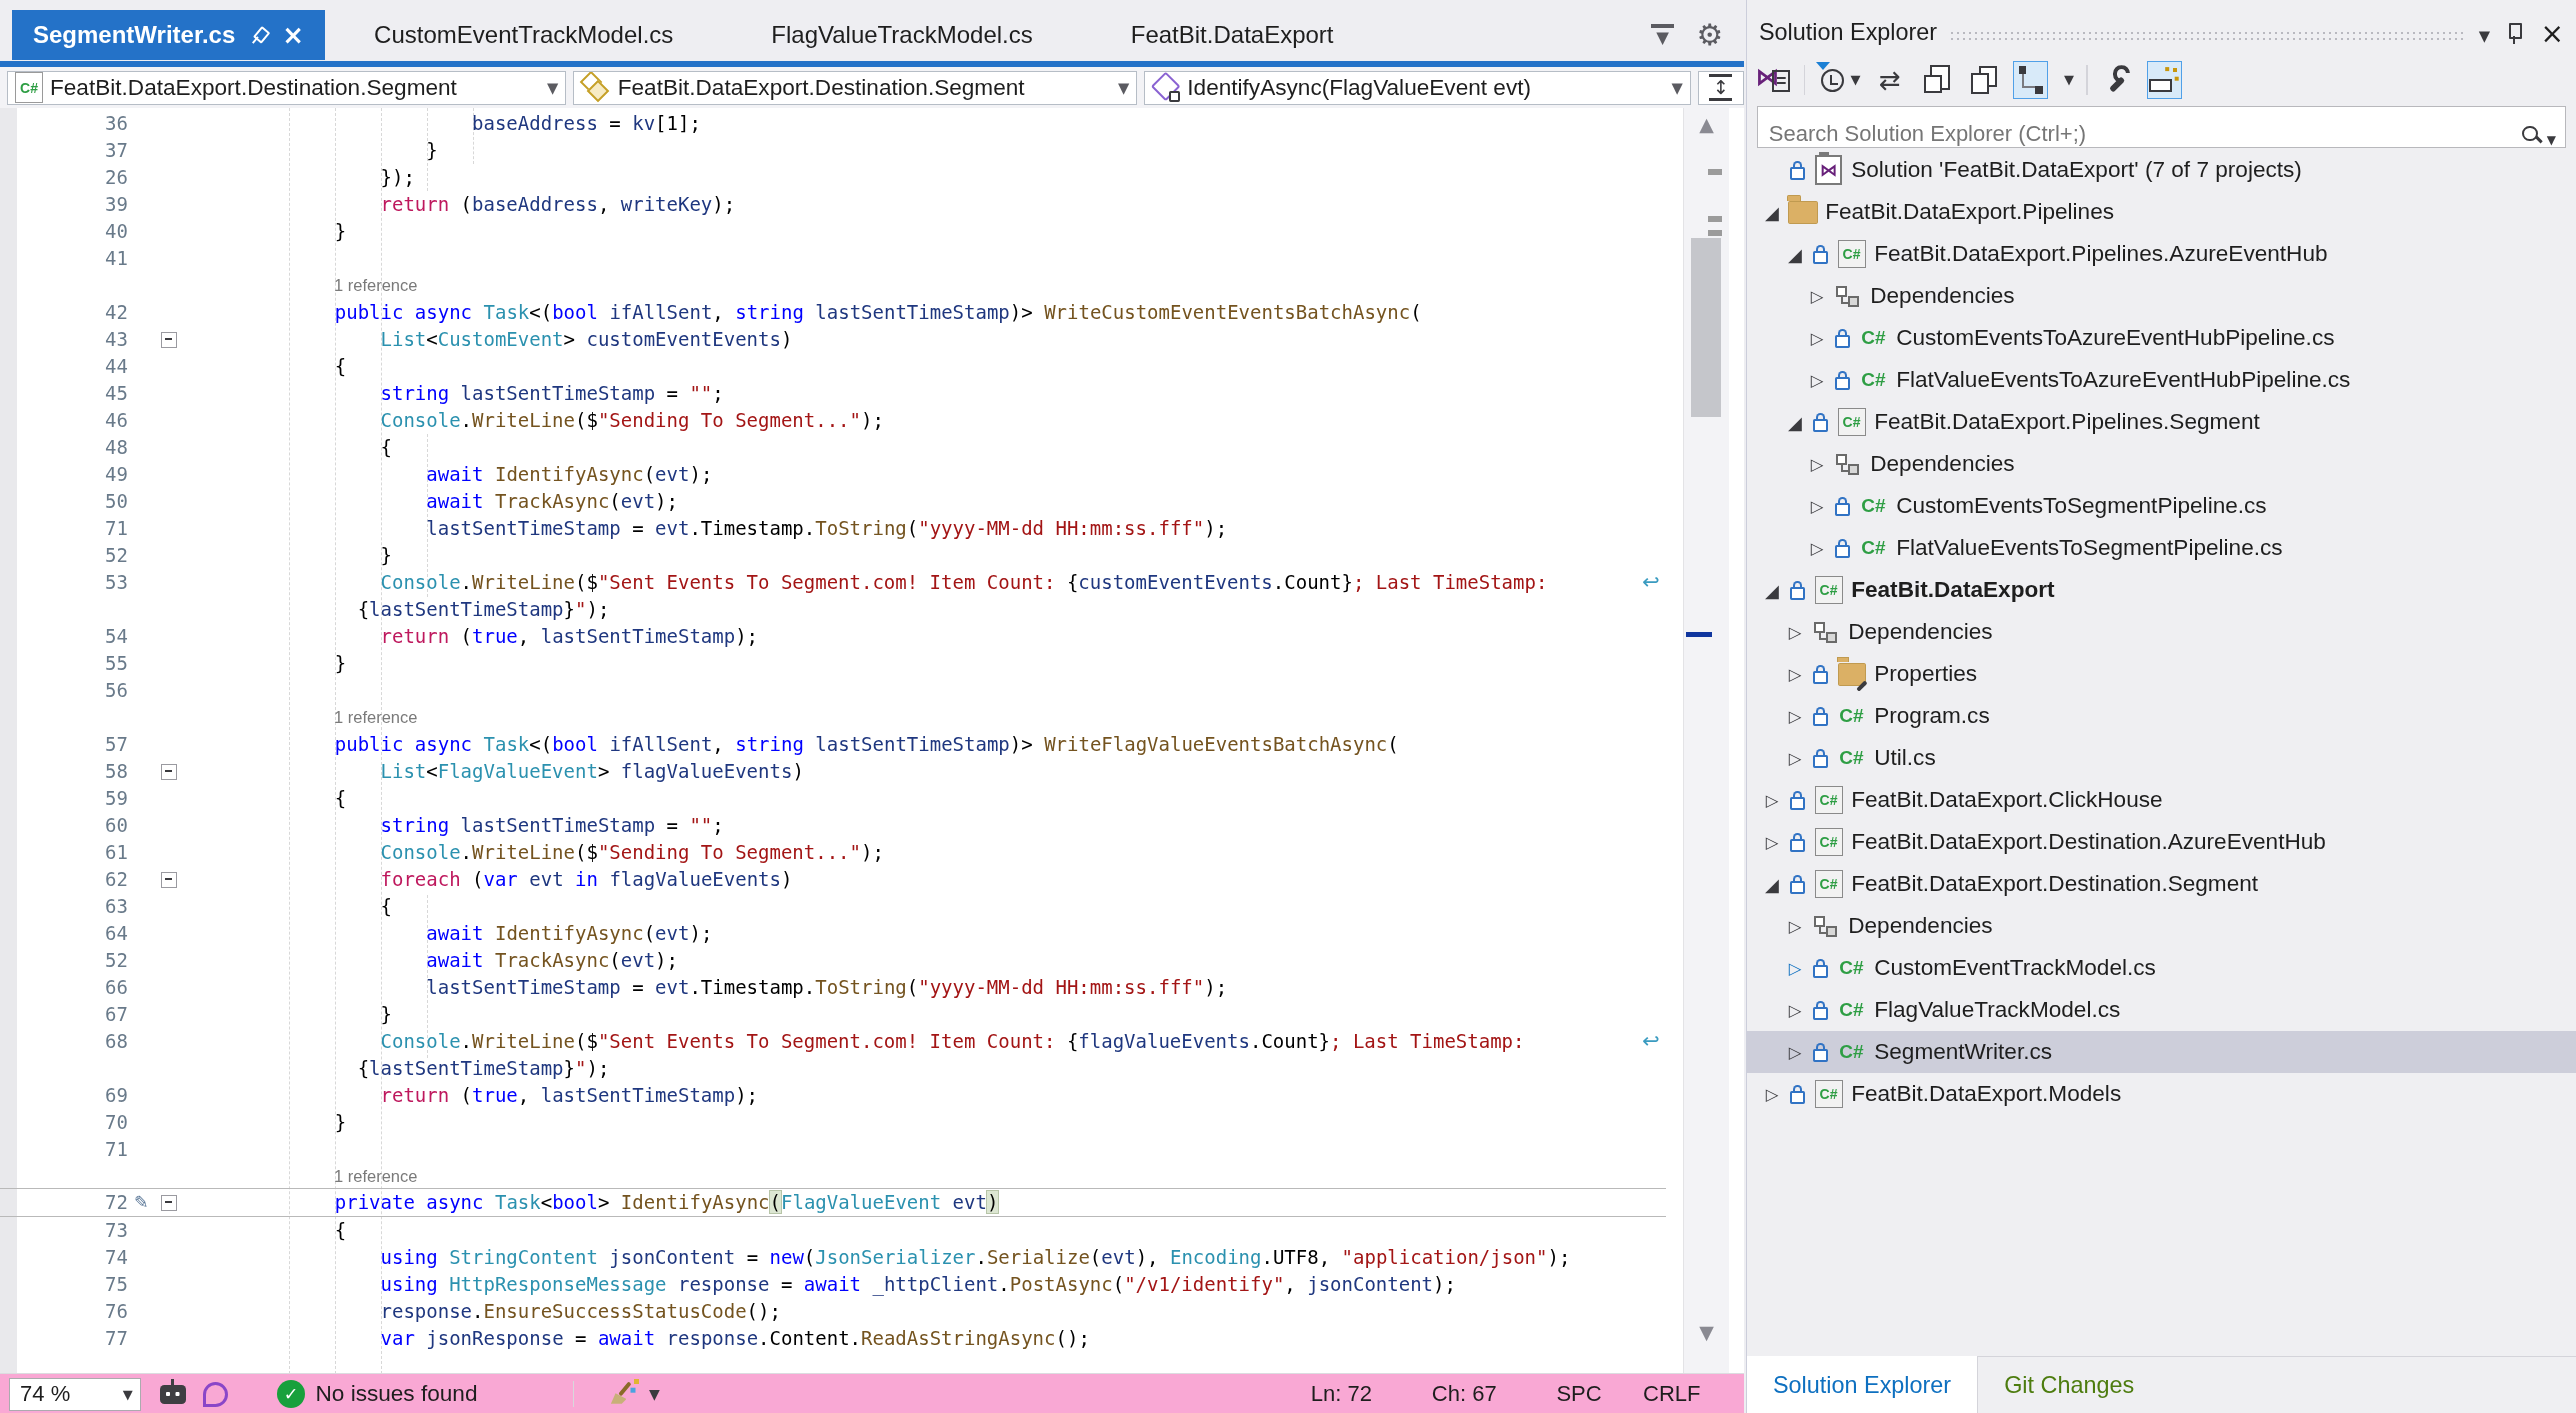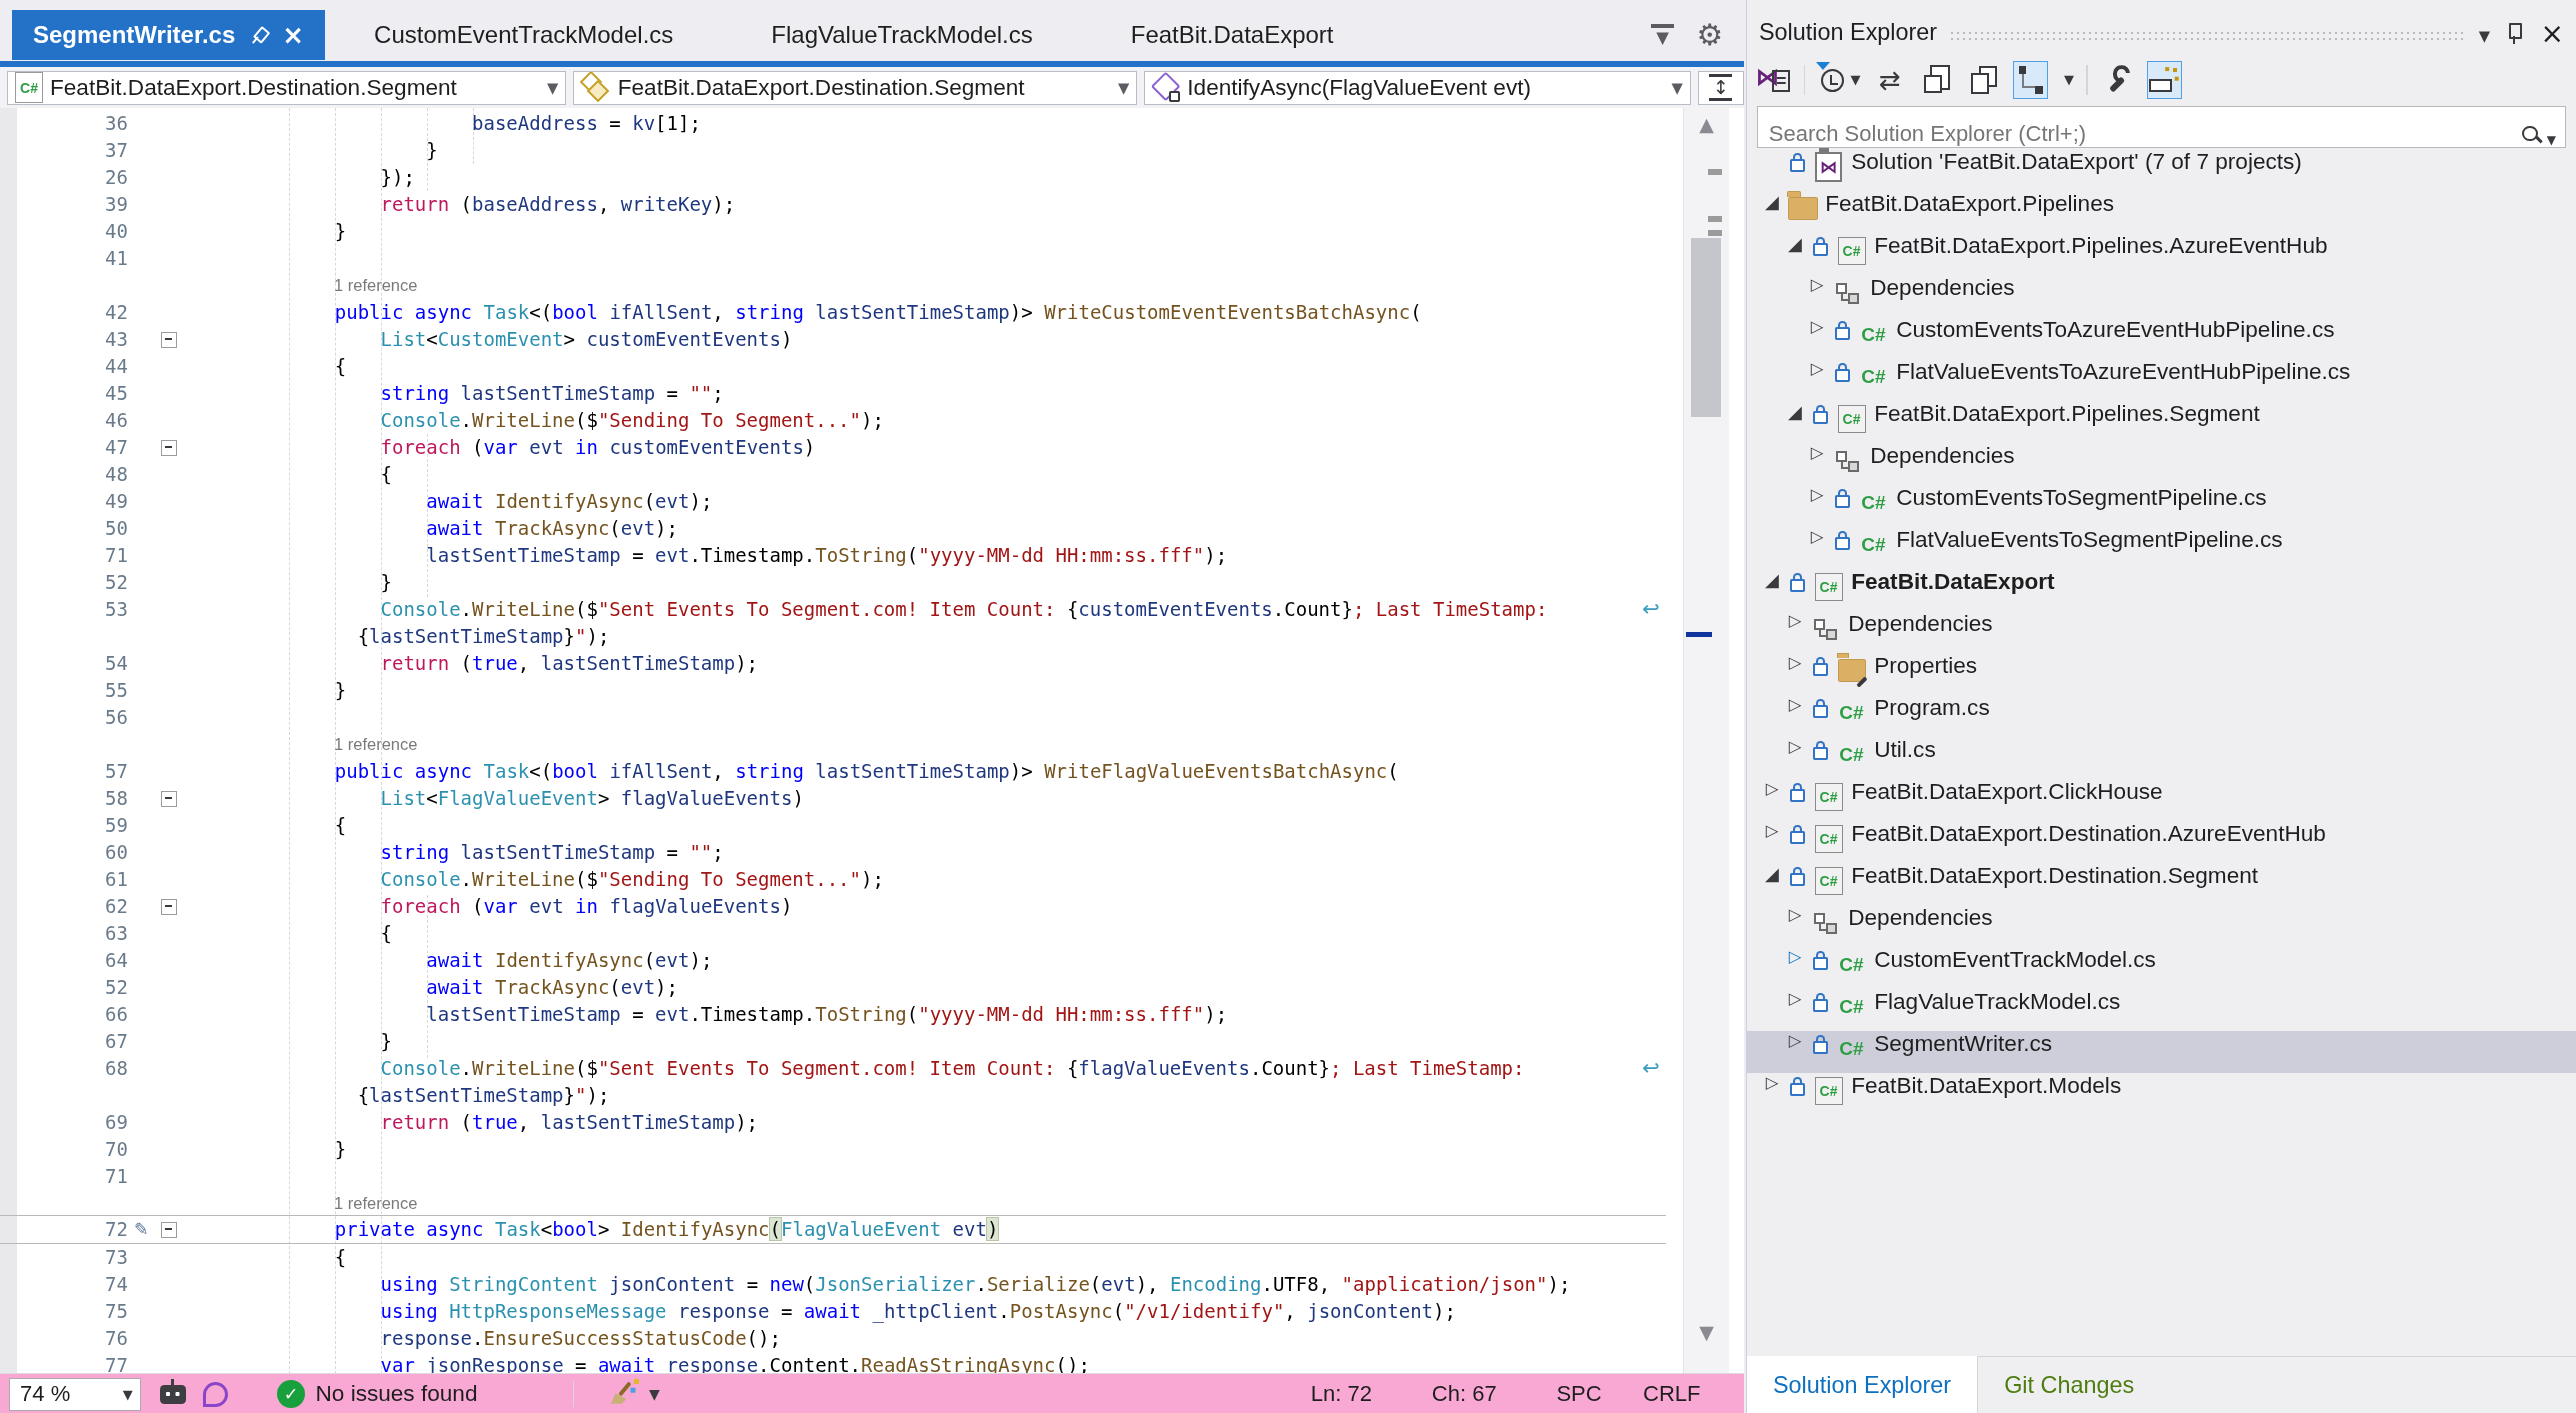--- a/index.html
+++ b/index.html
@@ -129,21 +129,21 @@
   #sol-search{display:flex;align-items:flex-end;height:40px;margin:1.7px 10.4px 7px 10.4px;background:#fff;border:0.9px solid #B8B8BC}
   #sol-search input{flex:1;border:none;outline:none;font-size:22px;color:#1E1E1E;padding:0 10.4px;font-family:"Liberation Sans",sans-serif;background:transparent}
   #sol-search input::placeholder{color:#767676;opacity:1}
   .ic-mag{width:22.6px;height:22.6px;position:relative;margin-right:3.5px}
   .ic-mag::before{content:"";position:absolute;left:1.7px;top:1.7px;width:11.3px;height:11.3px;border:2.6px solid #3A3A3E;border-radius:50%}
   .ic-mag::after{content:"";position:absolute;left:14px;top:14px;width:7.8px;height:2.6px;background:#3A3A3E;transform:rotate(45deg)}
   #sol-search .dd{font-size:12px;color:#3A3A3E;margin-right:8.7px}
 
   
   #tree{position:absolute;left:0;top:149px;width:100%;}
-  .trow{display:flex;align-items:flex-start;height:42px;font-size:22.6px;white-space:nowrap;cursor:default}
+  .trow{display:flex;align-items:center;height:42px;font-size:22.6px;white-space:nowrap;cursor:default}
   .trow.sel{background:#CDCEDA}
   .texp{flex:0 0 26px;text-align:center;font-size:16.5px;color:#3A3A3E;font-family:"DejaVu Sans",sans-serif}
   .texp.open{font-size:18px}
   .texp.bluedoc{color:#0E70C0}
   .tlock{flex:0 0 26px;position:relative;height:26px}
   .tlock::before{content:"";position:absolute;left:5.2px;top:10.4px;width:11.3px;height:8.7px;border:2.2px solid #3173C4;border-radius:1.7px;background:#fff}
   .tlock::after{content:"";position:absolute;left:8.2px;top:4.3px;width:5.2px;height:6px;border:2.2px solid #3173C4;border-bottom:none;border-radius:4.3px 4.3px 0 0}
   .ticon{flex:0 0 35px;display:flex;align-items:center;justify-content:center;height:35px}
   .tlabel{padding-left:5.2px}
   .tlabel.bold{font-weight:bold}
@@ -286,27 +286,20 @@
           <span class="ln">45</span>
           <span class="outl"></span>
           <pre class="codeline"><span class="tp">        </span><span class="tk">string</span><span class="tp"> </span><span class="ti">lastSentTimeStamp</span><span class="tp"> = </span><span class="ts">""</span><span class="tp">;</span></pre>
         </div>
         <div class="crow">
           <span class="ln">46</span>
           <span class="outl"></span>
           <pre class="codeline"><span class="tp">        </span><span class="tt">Console</span><span class="tp">.</span><span class="tm">WriteLine</span><span class="tp">($</span><span class="ts">"Sending To Segment..."</span><span class="tp">);</span></pre>
         </div>
         <div class="crow">
-          <span class="ln">47</span>
-          <span class="outl">
-            <span class="cbox"></span>
-          </span>
-          <pre class="codeline"><span class="tp">        </span><span class="tc">foreach</span><span class="tp"> (</span><span class="tk">var</span><span class="tp"> </span><span class="ti">evt</span><span class="tp"> </span><span class="tk">in</span><span class="tp"> </span><span class="ti">customEventEvents</span><span class="tp">)</span></pre>
-        </div>
-        <div class="crow">
           <span class="ln">48</span>
           <span class="outl"></span>
           <pre class="codeline"><span class="tp">        {</span></pre>
         </div>
         <div class="crow">
           <span class="ln">49</span>
           <span class="outl"></span>
           <pre class="codeline"><span class="tp">            </span><span class="tk">await</span><span class="tp"> </span><span class="tm">IdentifyAsync</span><span class="tp">(</span><span class="ti">evt</span><span class="tp">);</span></pre>
         </div>
         <div class="crow">

